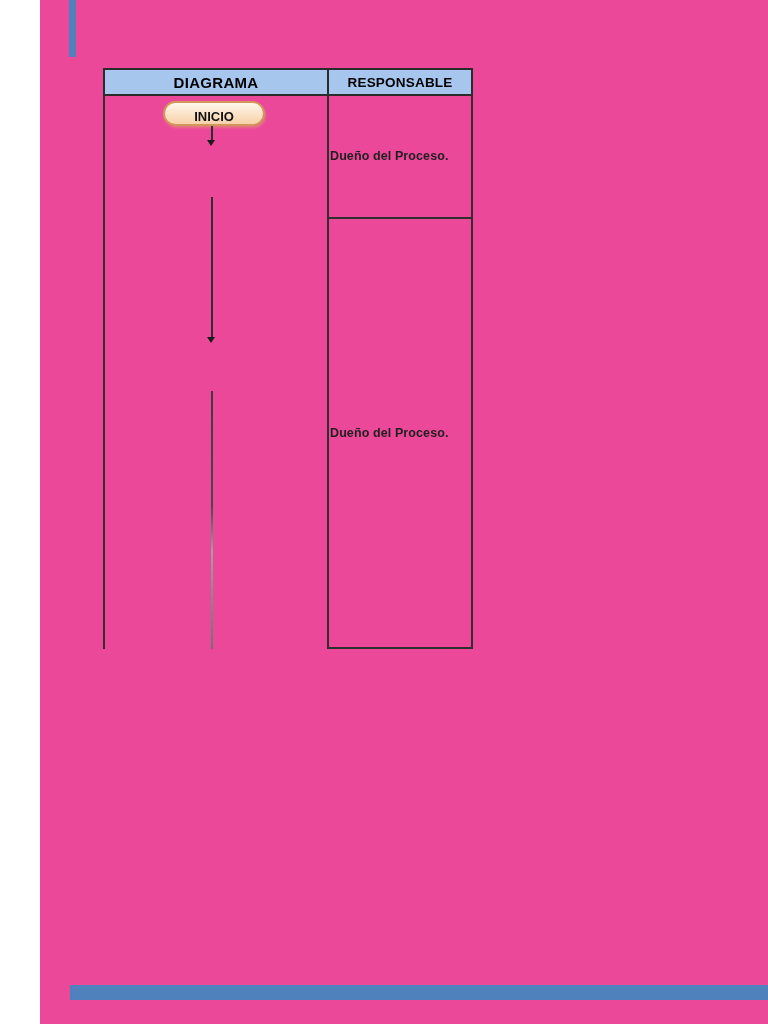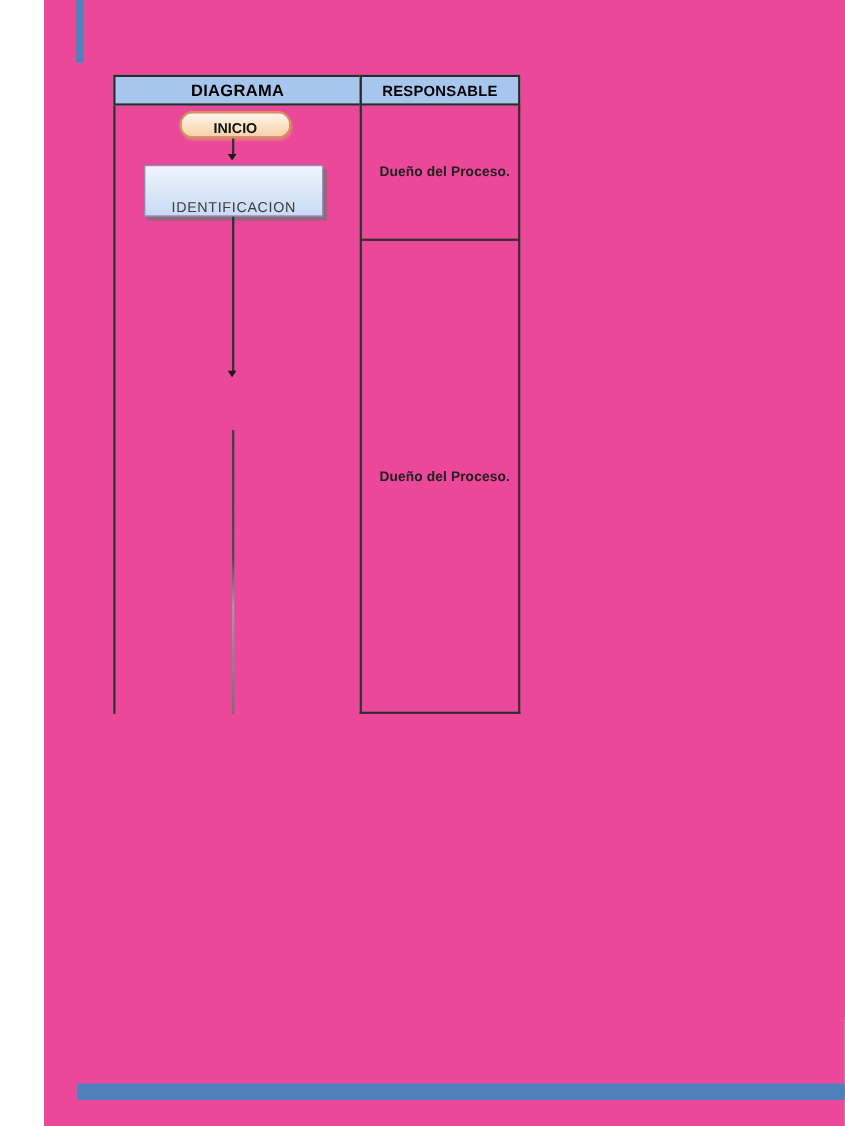--- a/index.html
+++ b/index.html
@@ -33,21 +33,21 @@
   .col-left-border { left: 63px; top: 96px; width: 2px; height: 553px; background: #2f2f2f; }
 
   
   .resp-col {
     left: 287px; top: 94px; width: 146px; height: 555px;
     border: 2px solid #2f2f2f; border-top: none;
     display: flex; flex-direction: column;
   }
   .resp-cell {
     display: flex; align-items: center;
-    padding-left: 16px;
+    padding-left: 1px;
     font-weight: bold; font-size: 12.5px; color: #1f1f1f;
     letter-spacing: .1px;
   }
   .resp-cell.c1 { height: 125px; border-bottom: 2px solid #2f2f2f; box-sizing: border-box; }
   .resp-cell.c2 { flex: 1; }
 
   
   .node {
     display: flex; align-items: flex-end; justify-content: center;
     text-align: center;
@@ -111,23 +111,20 @@
     </div>
   </div>
 
   <div class="abs node terminator">
     <span>INICIO</span>
   </div>
 
   <div class="abs vline line1"></div>
   <div class="abs arrowhead head1"></div>
 
-  <div class="abs node process node-identificacion">
-    <span>IDENTIFICACION</span>
-  </div>
 
   <div class="abs vline line2"></div>
   <div class="abs arrowhead head2"></div>
 
 
   <div class="abs vline line3"></div>
 
 </div>
 
 </body></html>

